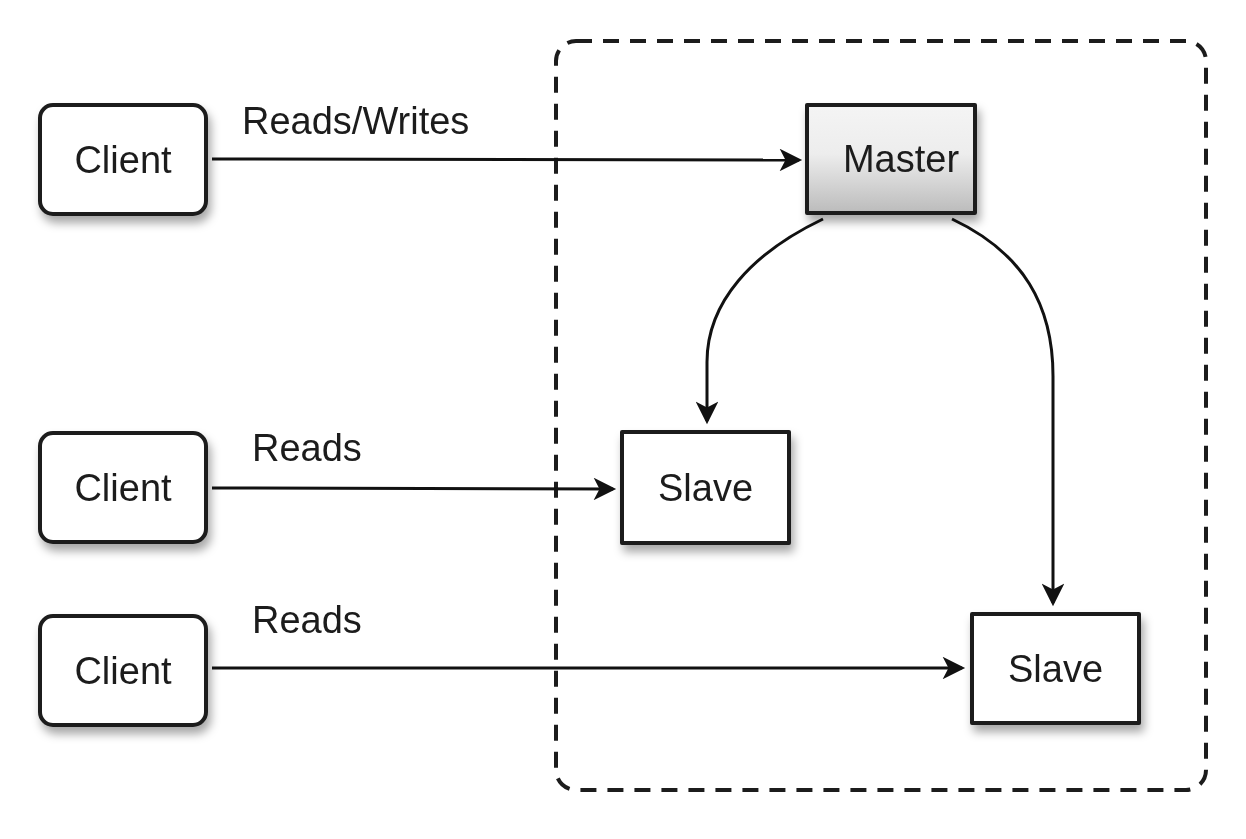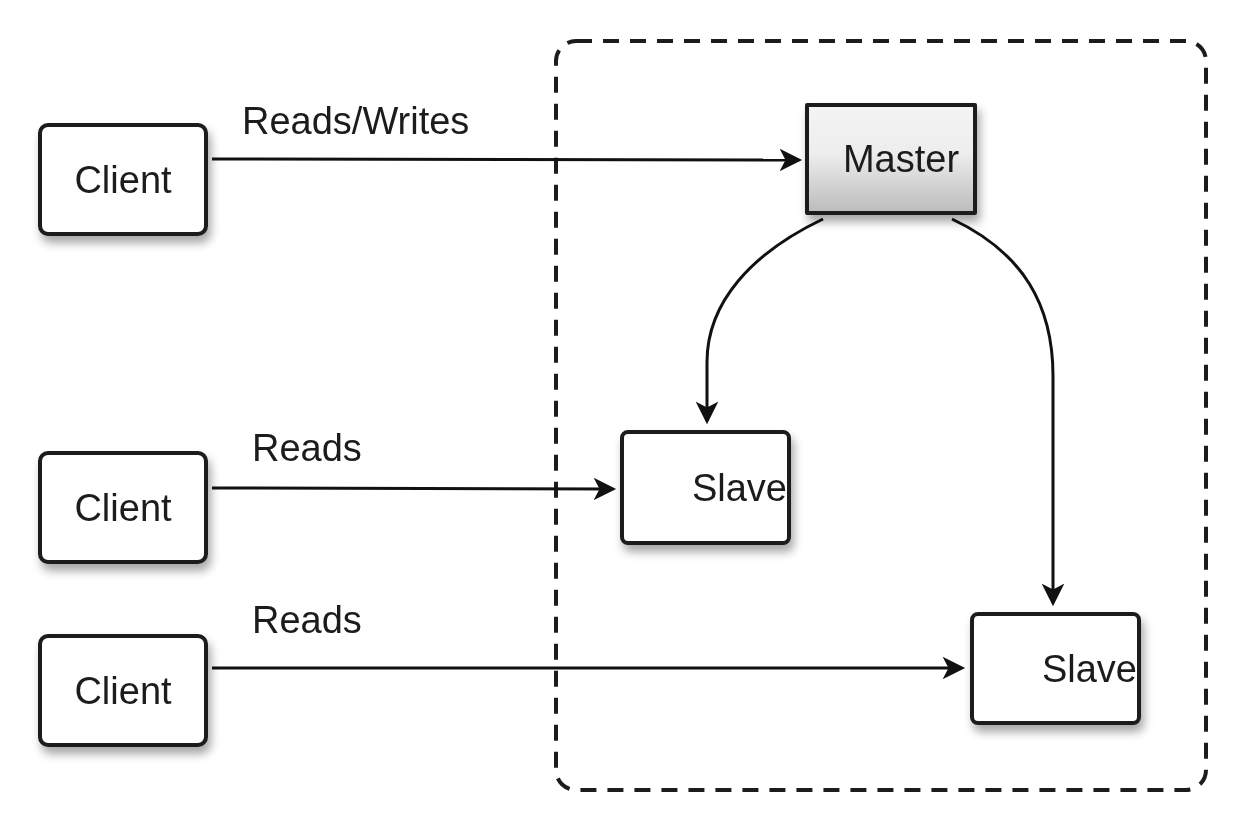--- a/index.html
+++ b/index.html
@@ -22,27 +22,27 @@
   .node{
     position:absolute;
     display:flex;align-items:center;justify-content:center;
     border:4px solid var(--ink);
     background:var(--box-fill);
     font-size:38px;
     line-height:1;
     box-shadow:3px 7px 10px rgba(0,0,0,0.35);
     box-sizing:border-box;
   }
-  .node.rounded{border-radius:10px;margin-top:20px;}
+  .node.rounded{border-radius:15px;}
   .node.master{
     background:linear-gradient(180deg, var(--master-top) 0%, #ededed 45%, var(--master-bottom) 100%);
     border-radius:2px;
     padding-left:20px;
   }
-  .node.slave{border-radius:8px;justify-content:flex-end;}
+  .node.slave{border-radius:2px;}
   .edge-label{
     position:absolute;
     font-size:38px;
     line-height:1;
     white-space:nowrap;
   }
   
   #client-1{left:38px;top:103px;width:170px;height:113px;}
   #client-2{left:38px;top:431px;width:170px;height:113px;}
   #client-3{left:38px;top:614px;width:170px;height:113px;}

